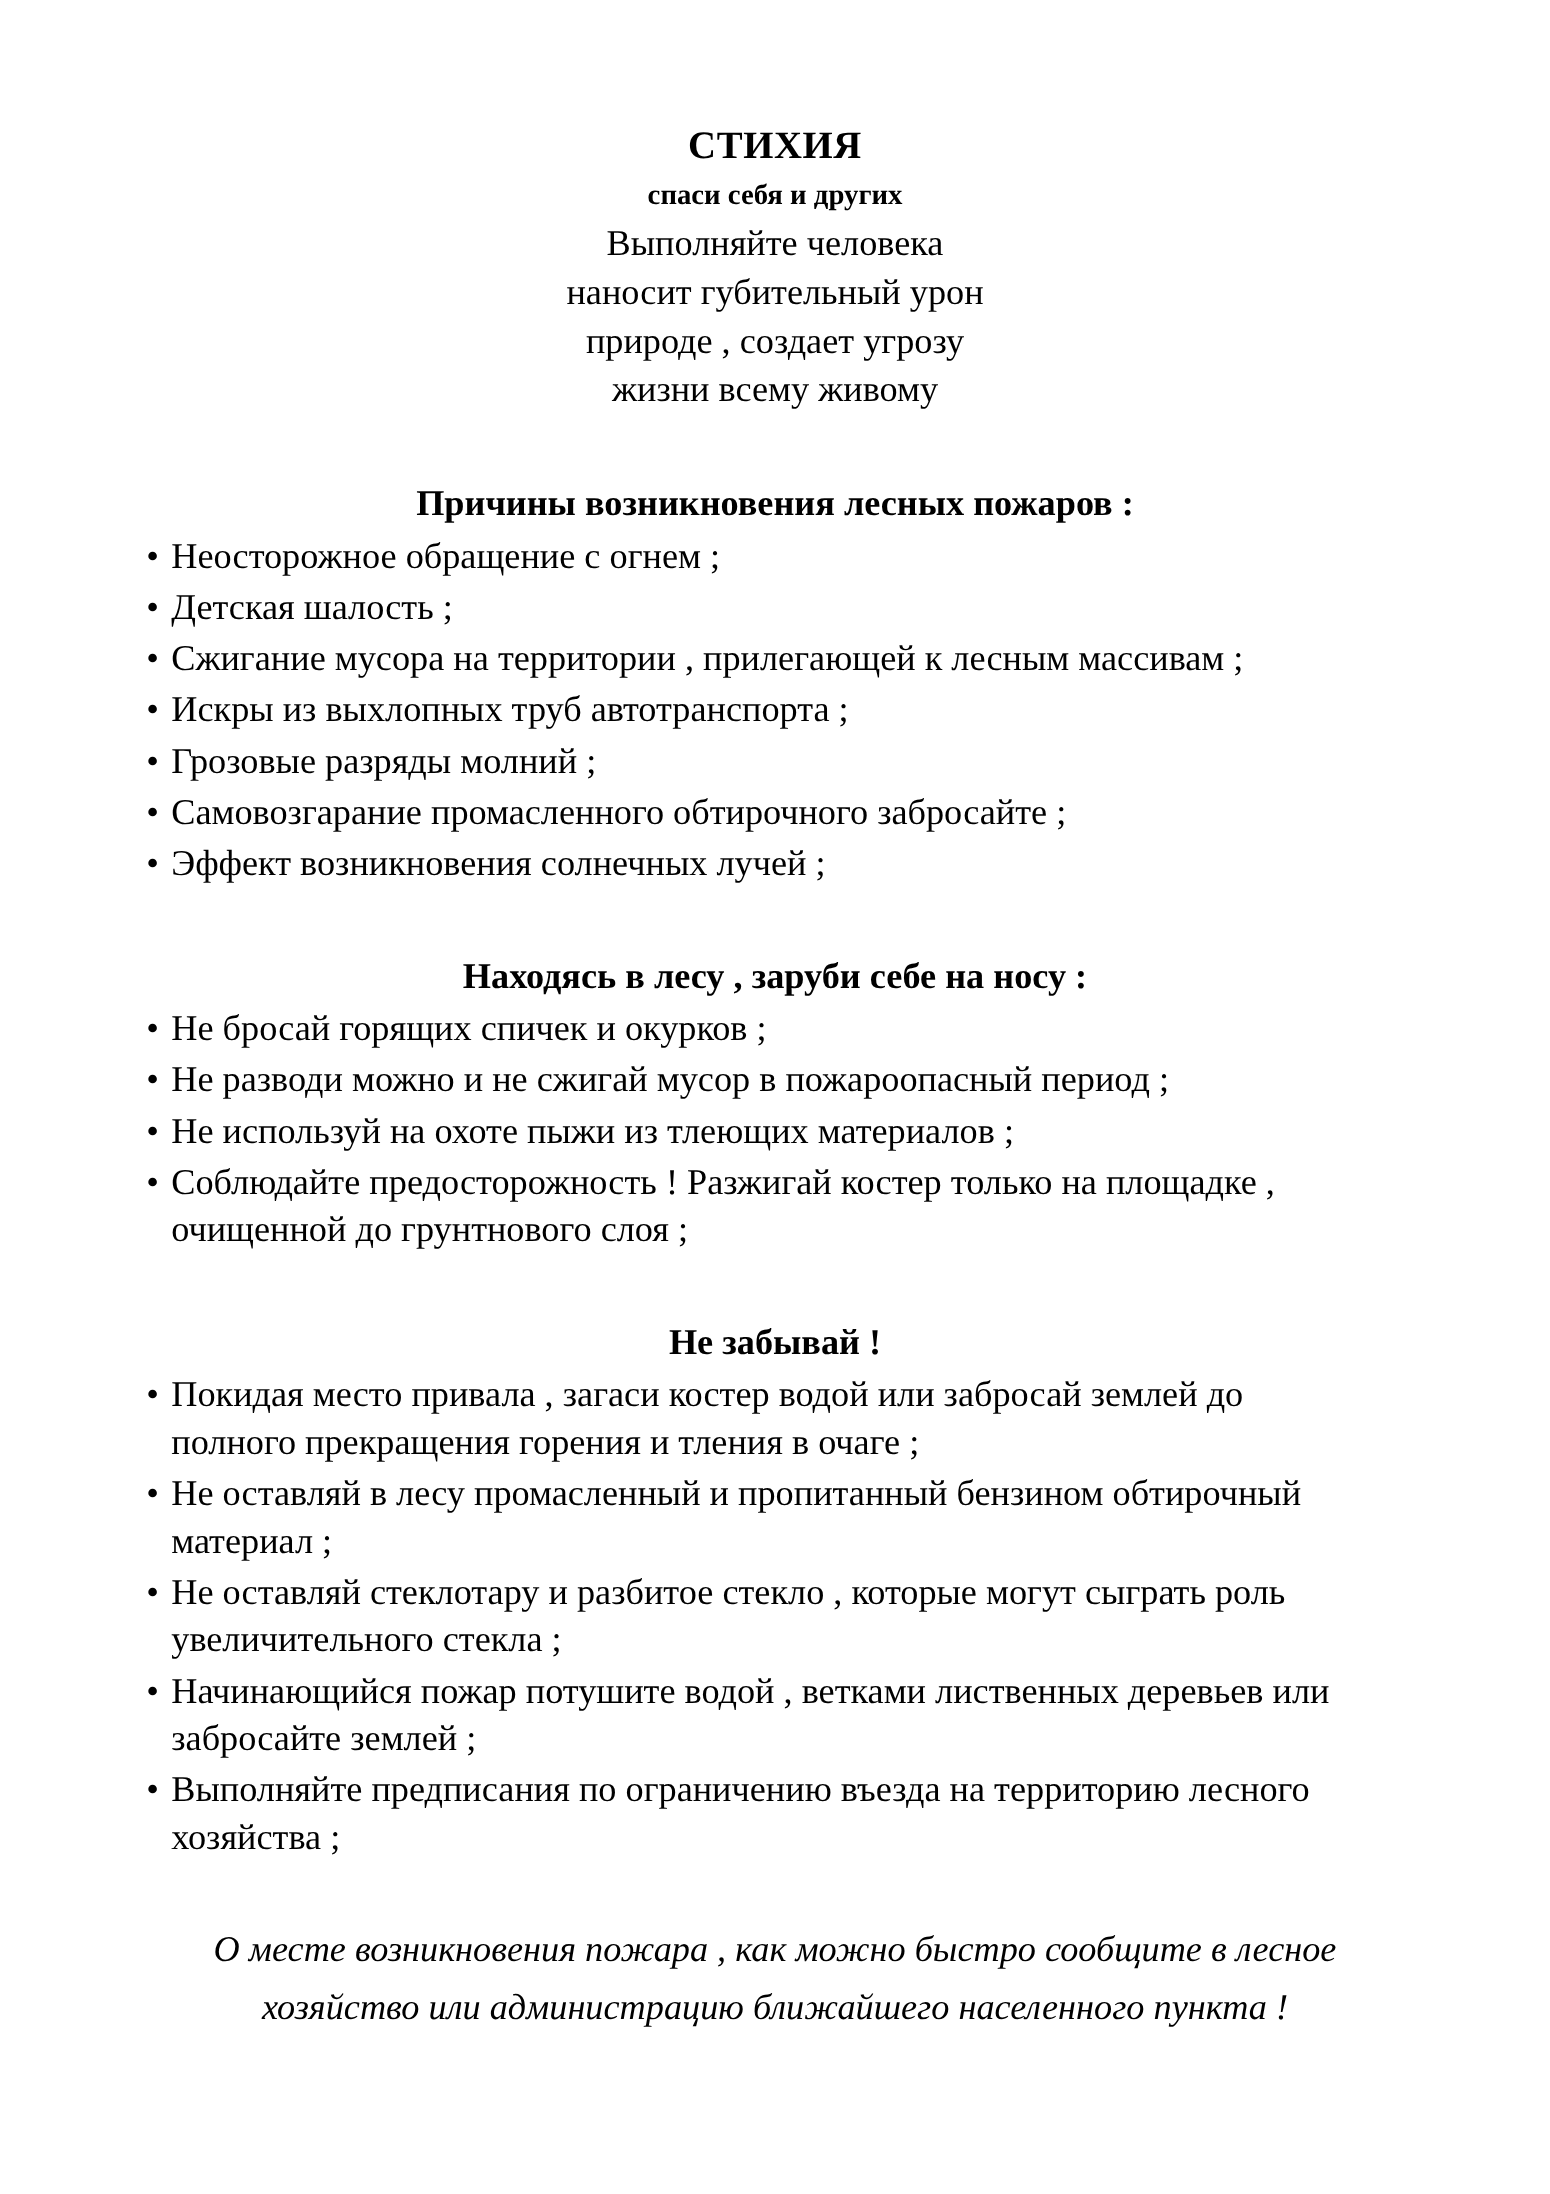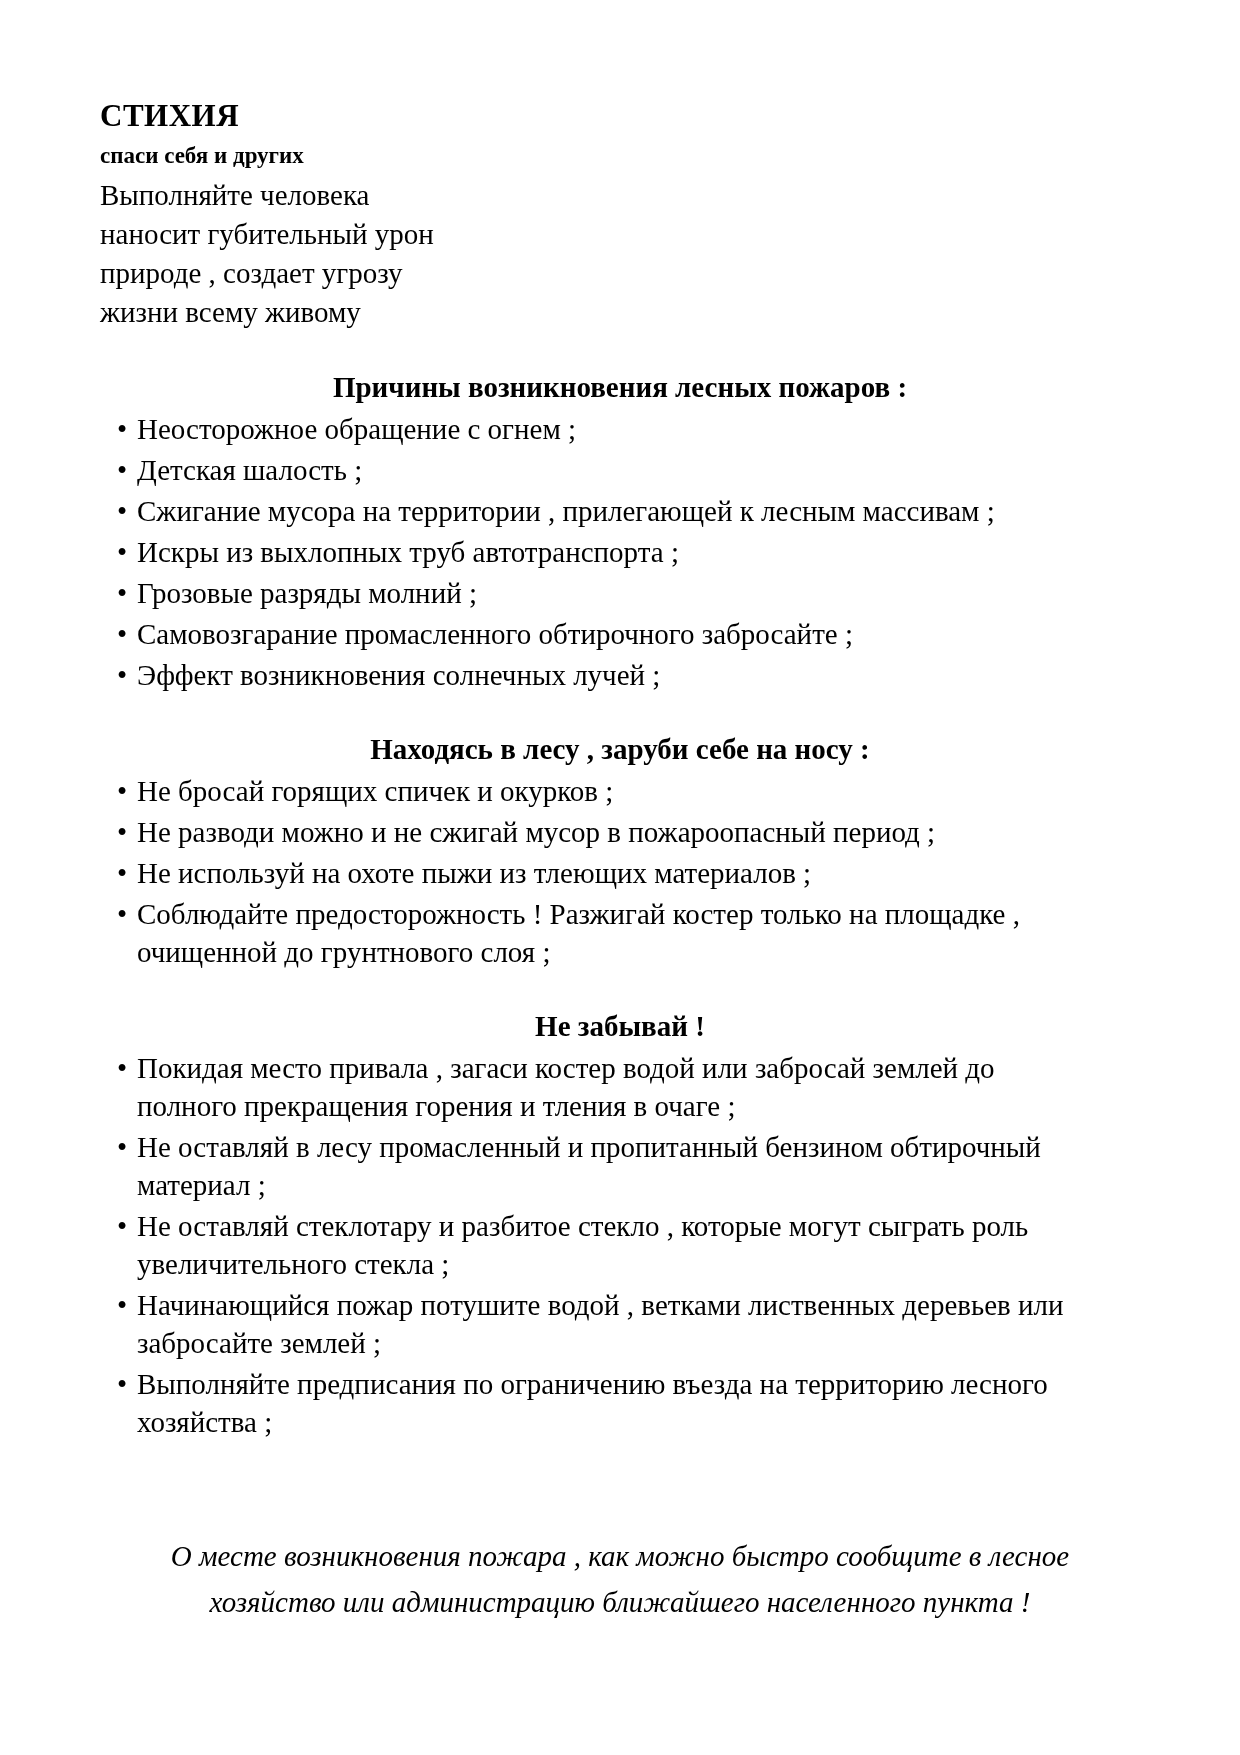--- a/index.html
+++ b/index.html
@@ -11,59 +11,59 @@
     font-family: "Liberation Serif", "DejaVu Serif", serif;
     font-size: 29px;
   }
   .doc {
     box-sizing: border-box;
     width: 1240px;
     height: 1755px;
     padding: 96px 100px 0 100px;
     overflow: hidden;
   }
-  .head { }
+  .head { text-align: center; }
   .head .line { line-height: 39px; }
   .doc-title {
     font-weight: 700;
     font-size: 31px;
     line-height: 40px;
     letter-spacing: 0.5px;
   }
   .doc-subtitle {
     font-weight: 700;
     font-size: 23px;
     line-height: 40px;
   }
   .sec-heading {
     text-align: center;
     font-weight: 700;
     line-height: 39px;
-    margin-top: 36px;
+    margin-top: 52px;
   }
   ul.blist {
     list-style: none;
     margin: 0;
     padding: 0;
   }
   ul.blist li {
     position: relative;
     padding-left: 37px;
     padding-right: 40px;
     line-height: 38px;
     margin-top: 3px;
   }
   ul.blist li .bullet {
     position: absolute;
     left: 17px;
     top: 0;
     line-height: 38px;
   }
   .footer-note {
-    margin-top: 92px;
+    margin-top: 48px;
     padding: 0 45px;
     text-align: center;
     font-style: italic;
     line-height: 46px;
   }
 </style>
 </head>
 <body>
 
 <div class="doc">

